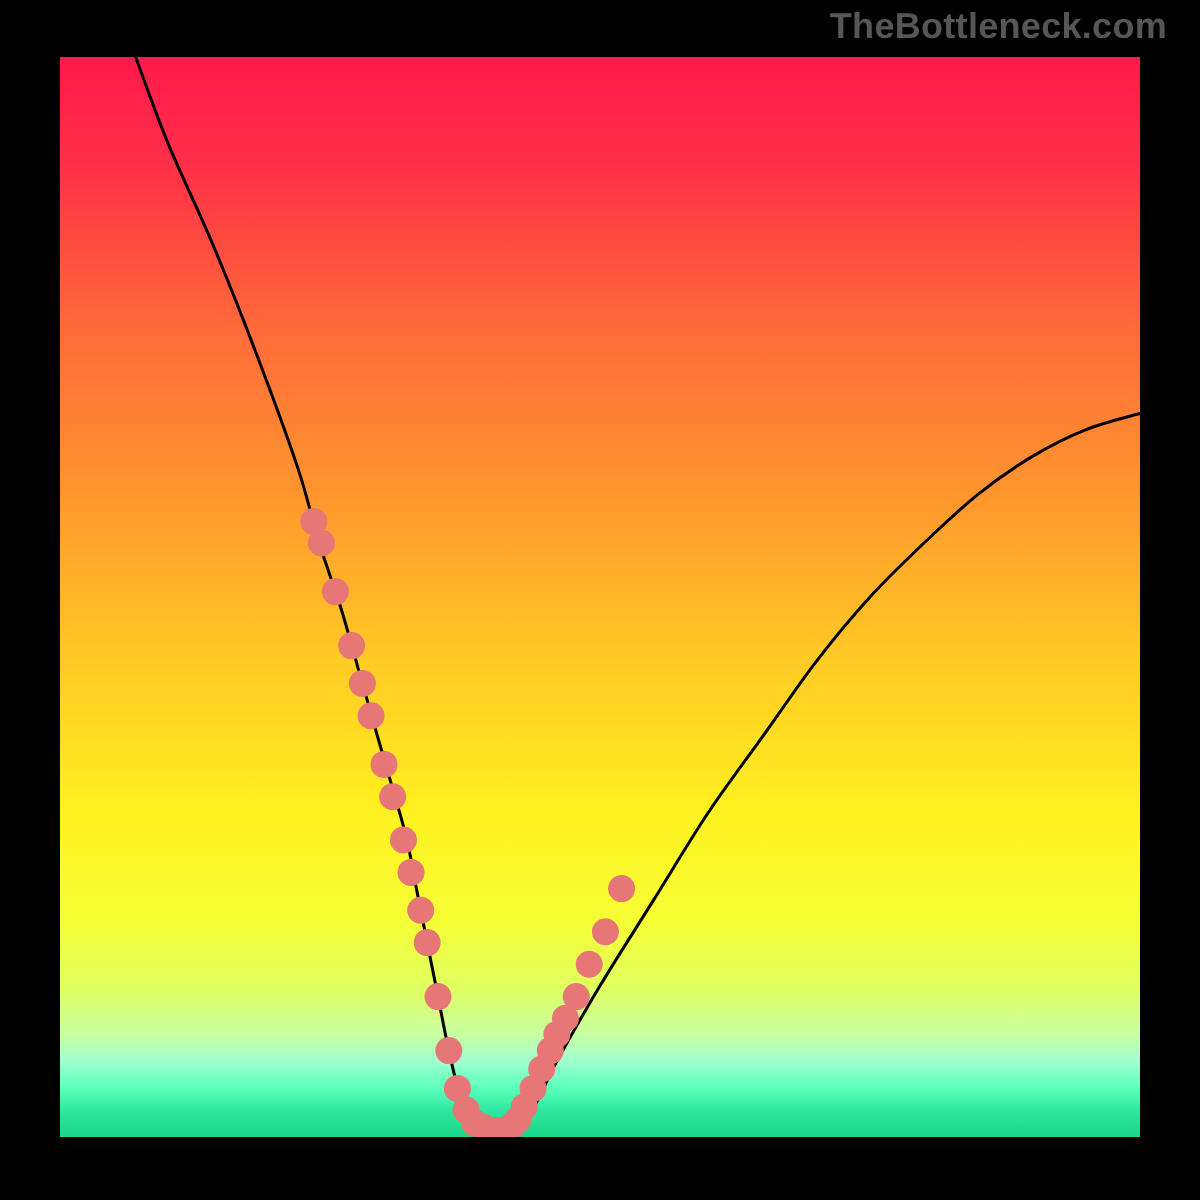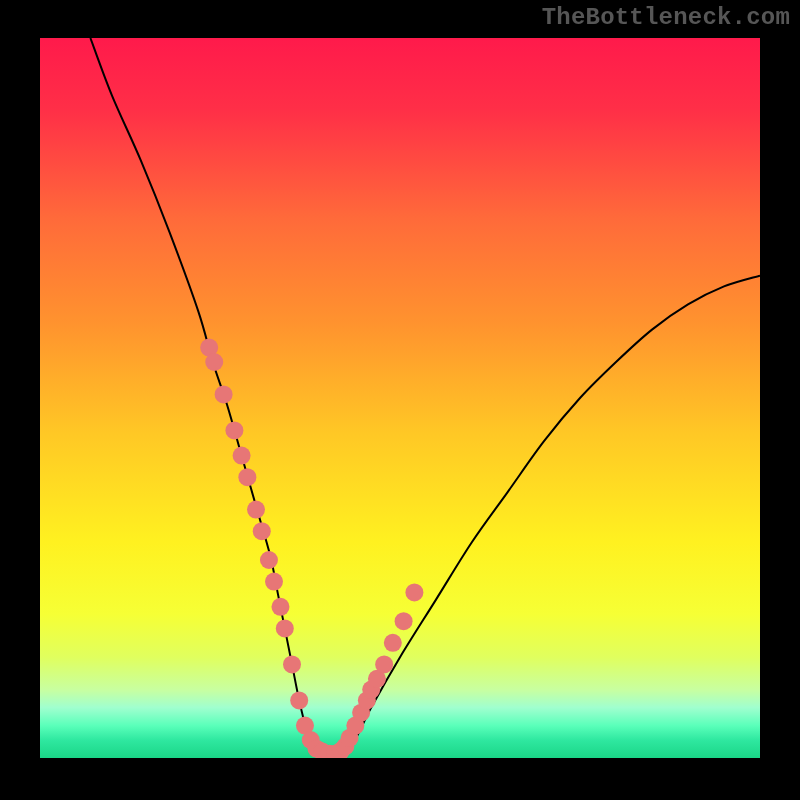--- a/index.html
+++ b/index.html
@@ -6,22 +6,22 @@
   html, body { width: 800px; height: 800px; overflow: hidden; background: #000; }
   .container {
     position: relative;
     width: 800px;
     height: 800px;
     background: #000;
   }
   .watermark {
     position: absolute;
     top: 4px;
-    right: 10px;
-    font-family: Liberation Mono, monospace;
+    right: 22px;
+    font-family: Liberation Sans, sans-serif;
     font-size: 24px;
     font-weight: 600;
     color: #565656;
     letter-spacing: 0.2px;
     z-index: 10;
   }
   .plot-area {
     position: absolute;
     left: 40px;
     top: 38px;

